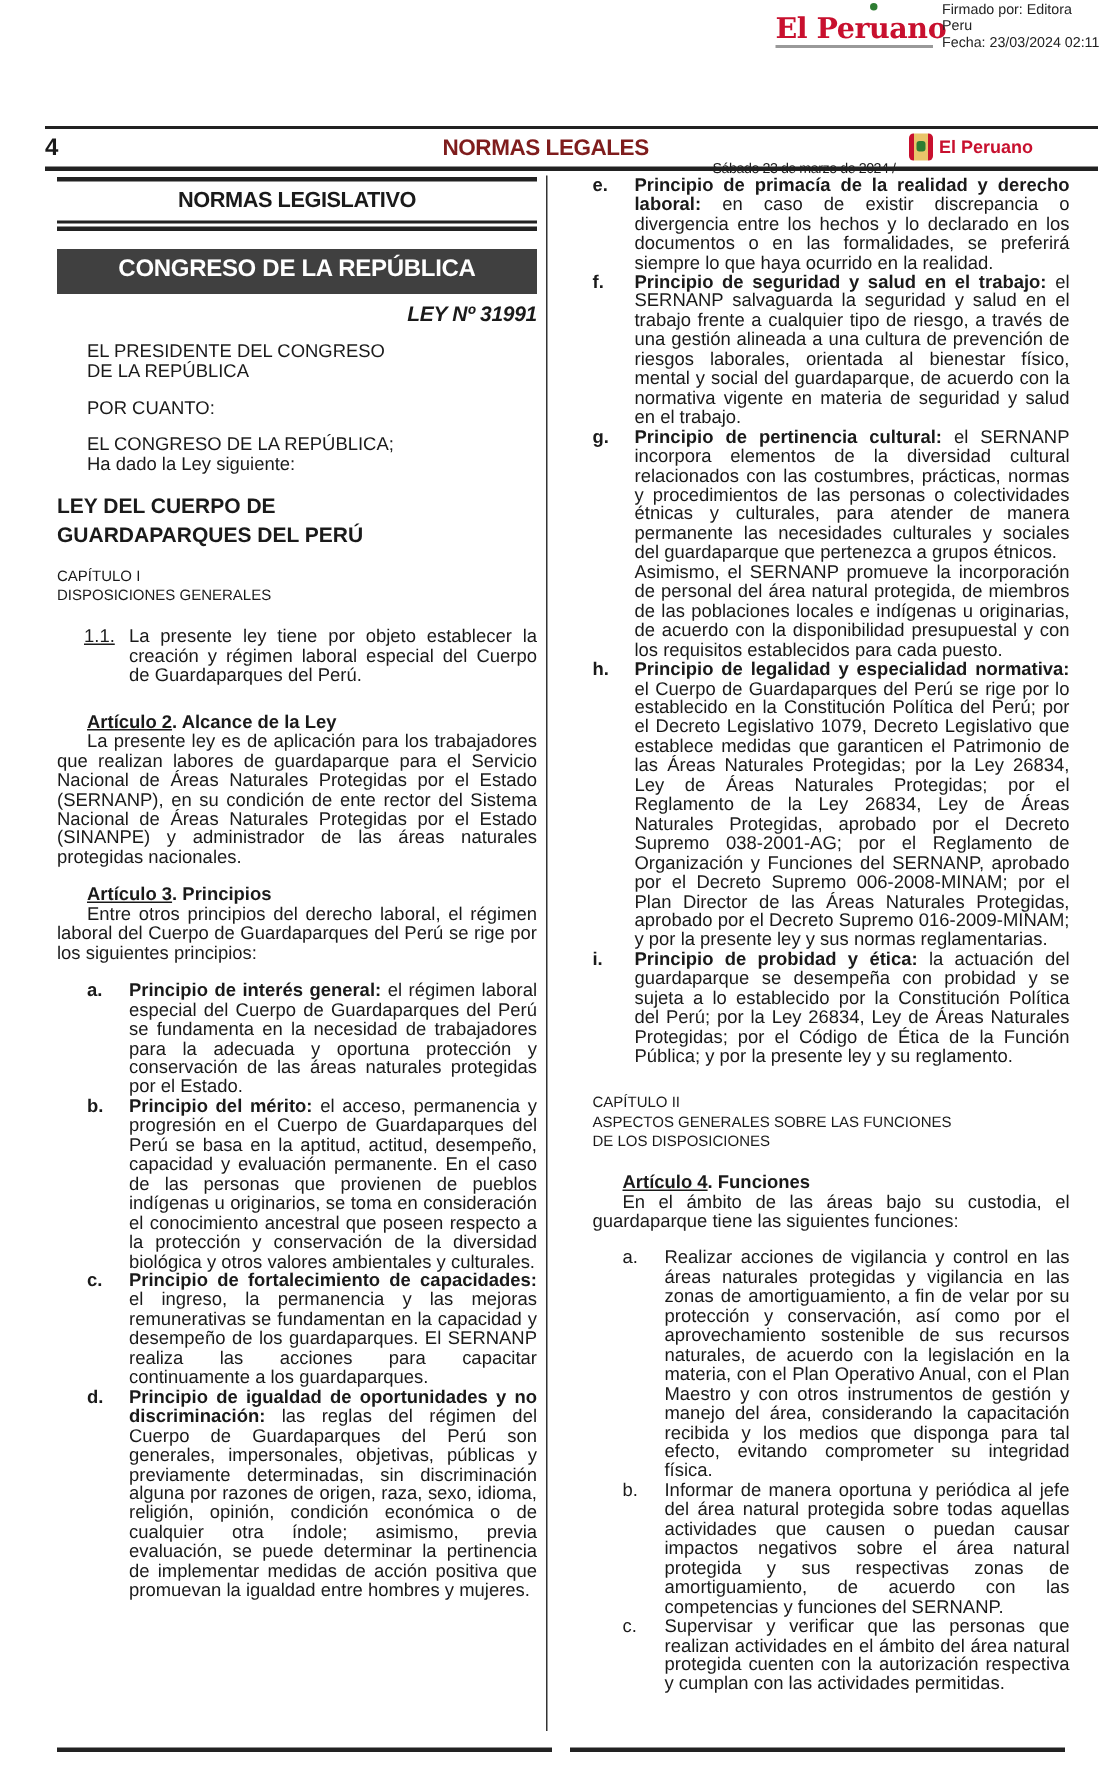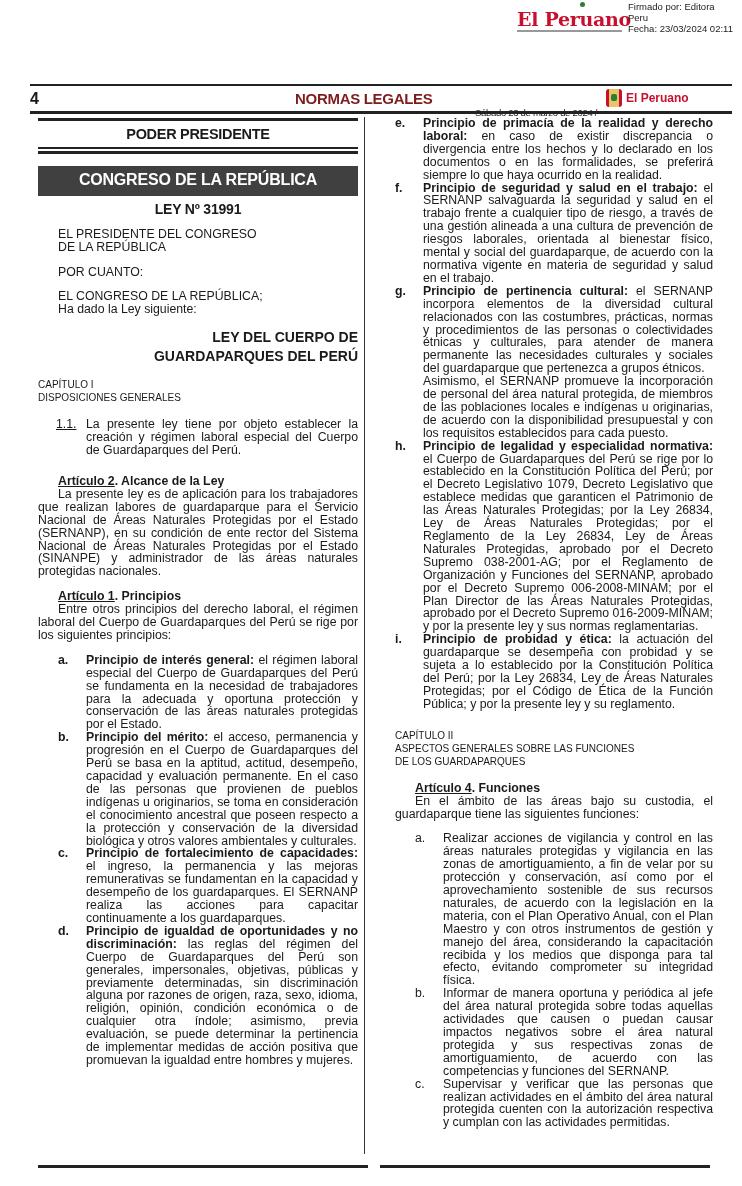--- a/index.html
+++ b/index.html
@@ -25,24 +25,24 @@
   .col-left { left: 38px; top: 118px; width: 320px; }
   .col-right { left: 395px; top: 117px; width: 318px; }
   .divider { position: absolute; left: 364px; top: 117px; width: 1px; height: 1037px; background: #333; }
   .foot-left { position: absolute; left: 38px; top: 1165px; width: 330px; height: 3px; background: #222; }
   .foot-right { position: absolute; left: 380px; top: 1165px; width: 330px; height: 3px; background: #222; }
 
   .section-bars { height: 3px; background: #222; margin-bottom: 2px; }
   .section-bars.thin { height: 2px; }
   .section { text-align: center; font-weight: bold; font-size: 14.5px; padding: 5px 0 6px; letter-spacing: -0.3px; }
   .congress { background: #404040; color: #fff; text-align: center; font-size: 16px; font-weight: bold; padding: 8px 0 9px; margin-top: 12px; letter-spacing: -0.2px; }
-  .law-no { text-align: center; font-weight: bold; font-size: 14px; margin: 7px 0 12px; letter-spacing: -0.2px; }
+  .law-no { text-align: right; font-weight: bold; font-size: 14px; margin: 7px 0 12px; letter-spacing: -0.2px; font-style: italic; }
   .intro { margin-left: 20px; }
   .intro p { margin: 0 0 12px; }
-  .title { text-align: right; font-weight: bold; font-size: 14px; line-height: 19px; margin: 12px 0 12px; }
+  .title { text-align: left; font-weight: bold; font-size: 14px; line-height: 19px; margin: 12px 0 12px; }
   .chapter { text-align: left; font-weight: normal; font-size: 10px; line-height: 13px; margin: 0 0 14px; }
   .art-head { font-weight: bold; margin: 0; }
   .art-head u { text-decoration: underline; }
   .indent1 { text-indent: 20px; }
   p { margin: 0; text-align: justify; }
   .num-list { margin: 11px 0 18px 18px; }
   .num-item { display: flex; }
   .num-item .n { width: 30px; flex: none; text-decoration: underline; }
   .num-item .t { flex: 1; text-align: justify; }
   .alpha { margin: 12px 0 0 20px; }
@@ -77,21 +77,21 @@
   <div class="mh-date">Sábado 23 de marzo de 2024 /</div>
   <div class="mh-crest"></div>
   <div class="mh-brand">El Peruano</div>
   <div class="mh-bot"></div>
 </div>
 
 <div class="divider"></div>
 
 <div class="col col-left">
   <div class="section-bars"></div>
-  <div class="section">PODER PRESIDENTE</div>
+  <div class="section">NORMAS LEGISLATIVO</div>
   <div class="section-bars thin"></div>
   <div class="section-bars"></div>
   <div class="congress">CONGRESO DE LA REPÚBLICA</div>
   <div class="law-no">LEY Nº 31991</div>
 
   <div class="intro">
     <p style="white-space:pre-line">EL PRESIDENTE DEL CONGRESO
 DE LA REPÚBLICA</p>
     <p>POR CUANTO:</p>
     <p style="white-space:pre-line">EL CONGRESO DE LA REPÚBLICA;
@@ -115,21 +115,21 @@
     </div>
   </div>
 
   <div>
     <p class="art-head indent1"><u>Artículo 2</u><span>. Alcance de la Ley</span></p>
     <p class="indent1">La presente ley es de aplicación para los trabajadores que realizan labores de guardaparque para el Servicio Nacional de Áreas Naturales Protegidas por el Estado (SERNANP), en su condición de ente rector del Sistema Nacional de Áreas Naturales Protegidas por el Estado (SINANPE) y administrador de las áreas naturales protegidas nacionales.</p>
   </div>
   <div class="gap"></div>
 
   <div>
-    <p class="art-head indent1"><u>Artículo 1</u><span>. Principios</span></p>
+    <p class="art-head indent1"><u>Artículo 3</u><span>. Principios</span></p>
     <p class="indent1">Entre otros principios del derecho laboral, el régimen laboral del Cuerpo de Guardaparques del Perú se rige por los siguientes principios:</p>
     <div class="alpha">
       <div class="alpha-item">
         <span class="n">a.</span>
         <span class="t"><b>Principio de interés general:</b><span> el régimen laboral especial del Cuerpo de Guardaparques del Perú se fundamenta en la necesidad de trabajadores para la adecuada y oportuna protección y conservación de las áreas naturales protegidas por el Estado.</span></span>
       </div>
       <div class="alpha-item">
         <span class="n">b.</span>
         <span class="t"><b>Principio del mérito:</b><span> el acceso, permanencia y progresión en el Cuerpo de Guardaparques del Perú se basa en la aptitud, actitud, desempeño, capacidad y evaluación permanente. En el caso de las personas que provienen de pueblos indígenas u originarios, se toma en consideración el conocimiento ancestral que poseen respecto a la protección y conservación de la diversidad biológica y otros valores ambientales y culturales.</span></span>
       </div>
@@ -165,21 +165,21 @@
     </div>
     <div class="alpha-item">
       <span class="n">i.</span>
       <span class="t"><b>Principio de probidad y ética:</b><span> la actuación del guardaparque se desempeña con probidad y se sujeta a lo establecido por la Constitución Política del Perú; por la Ley 26834, Ley de Áreas Naturales Protegidas; por el Código de Ética de la Función Pública; y por la presente ley y su reglamento.</span></span>
     </div>
   </div>
 
   <div class="chapter" style="margin:18px 0 14px;">
     <div>CAPÍTULO II</div>
     <div>ASPECTOS GENERALES SOBRE LAS FUNCIONES</div>
-    <div>DE LOS GUARDAPARQUES</div>
+    <div>DE LOS DISPOSICIONES</div>
   </div>
 
   <div>
     <p class="art-head indent1"><u>Artículo 4</u><span>. Funciones</span></p>
     <p class="indent1">En el ámbito de las áreas bajo su custodia, el guardaparque tiene las siguientes funciones:</p>
     <div class="alpha">
       <div class="alpha-item">
         <span class="n plain">a.</span>
         <span class="t">Realizar acciones de vigilancia y control en las áreas naturales protegidas y vigilancia en las zonas de amortiguamiento, a fin de velar por su protección y conservación, así como por el aprovechamiento sostenible de sus recursos naturales, de acuerdo con la legislación en la materia, con el Plan Operativo Anual, con el Plan Maestro y con otros instrumentos de gestión y manejo del área, considerando la capacitación recibida y los medios que disponga para tal efecto, evitando comprometer su integridad física.</span>
       </div>

